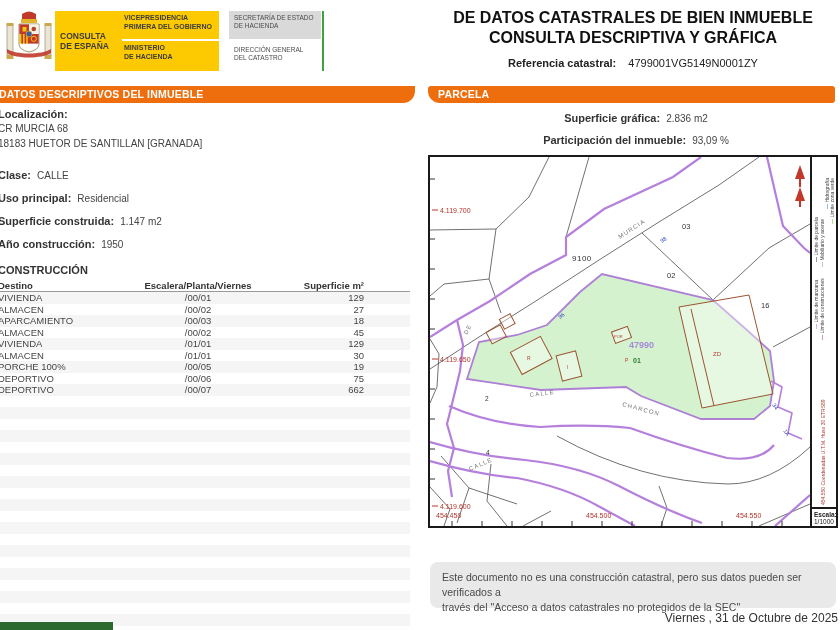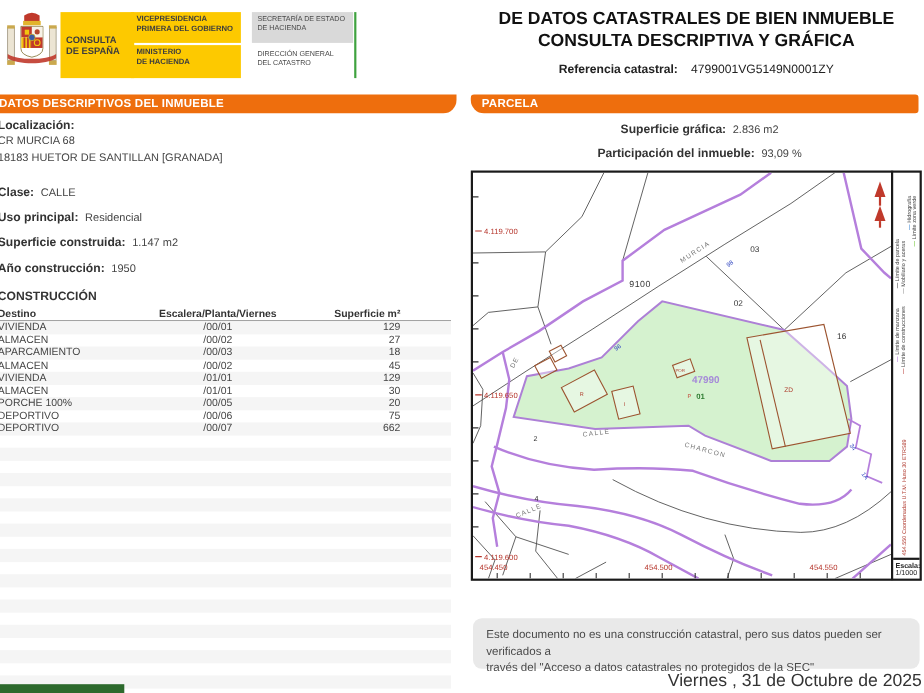--- a/index.html
+++ b/index.html
@@ -41,21 +41,21 @@
   .lg{position:absolute;white-space:nowrap;font-size:5px;color:#444;
       transform:rotate(-90deg);transform-origin:0 0;}
   .lg .dash{font-style:normal;font-weight:bold;}
   .utm{color:#b0392e;}
   .escala{position:absolute;left:0;right:0;top:350px;bottom:0;border-top:2px solid #1a1a1a;
           padding:2px 1px 0 2px;font-size:6.5px;color:#222;}
   .escala .e1{font-weight:bold;}
   
   .disc{left:430px;top:562px;width:406px;height:46px;background:#e9e9e9;border-radius:8px;
         box-sizing:border-box;padding:8px 12px;font-size:10.5px;line-height:15px;color:#4a4a4a;}
-  .datebar{left:538px;top:611px;width:300px;text-align:right;font-size:16px;color:#333;}
+  .datebar{left:538px;top:611px;width:300px;text-align:right;font-size:12px;color:#333;}
   .greenbar{left:0;top:622px;width:113px;height:8px;background:#2d6a2d;}
   .greenline{left:322px;top:11px;width:2px;height:60px;background:#3fa23f;}
   svg text{font-family:"Liberation Sans", sans-serif;}
 </style>
 </head>
 <body>
 
 <div class="page">
 
   <div class="abs" style="left:6px;top:11px;width:46px;height:58px;">
@@ -165,21 +165,21 @@
           <div class="tc c2">129</div>
         </div>
         <div class="trow">
           <div class="tc c0">ALMACEN</div>
           <div class="tc c1">/01/01</div>
           <div class="tc c2">30</div>
         </div>
         <div class="trow">
           <div class="tc c0">PORCHE 100%</div>
           <div class="tc c1">/00/05</div>
-          <div class="tc c2">20</div>
+          <div class="tc c2">19</div>
         </div>
         <div class="trow">
           <div class="tc c0">DEPORTIVO</div>
           <div class="tc c1">/00/06</div>
           <div class="tc c2">75</div>
         </div>
         <div class="trow">
           <div class="tc c0">DEPORTIVO</div>
           <div class="tc c1">/00/07</div>
           <div class="tc c2">662</div>

